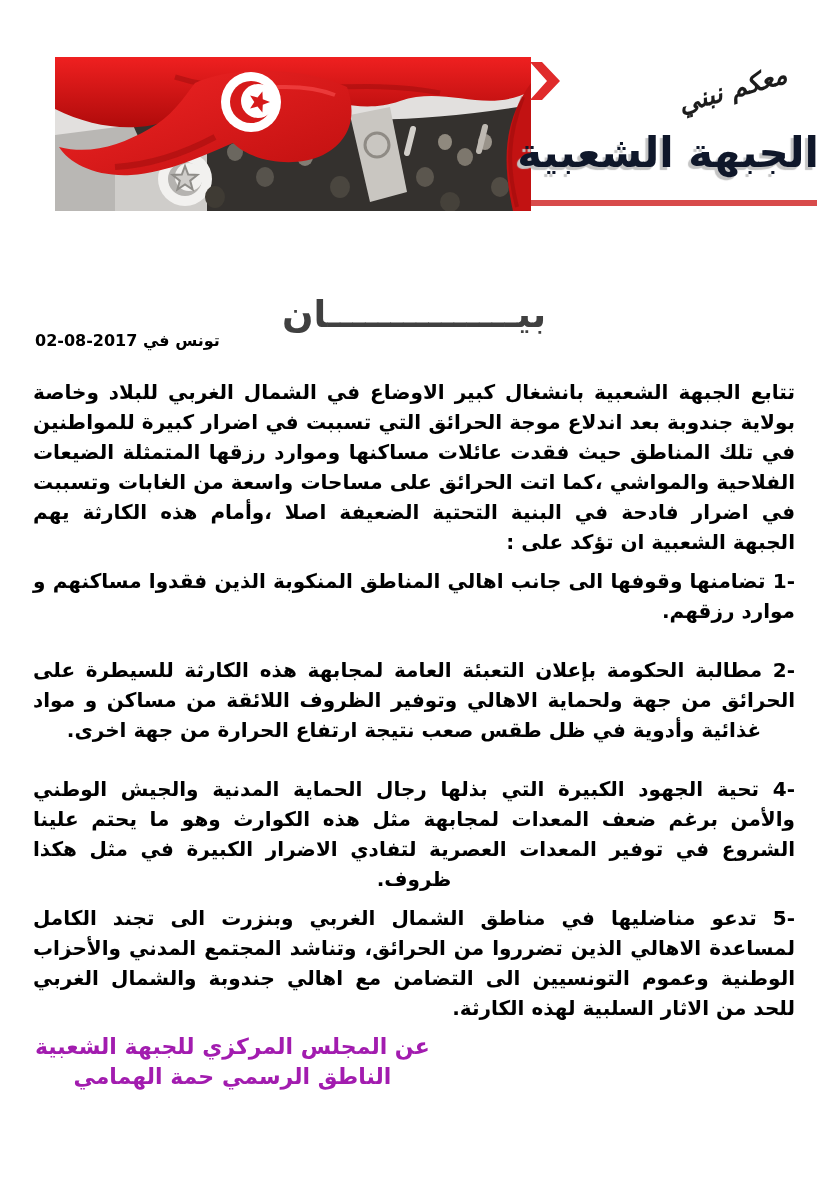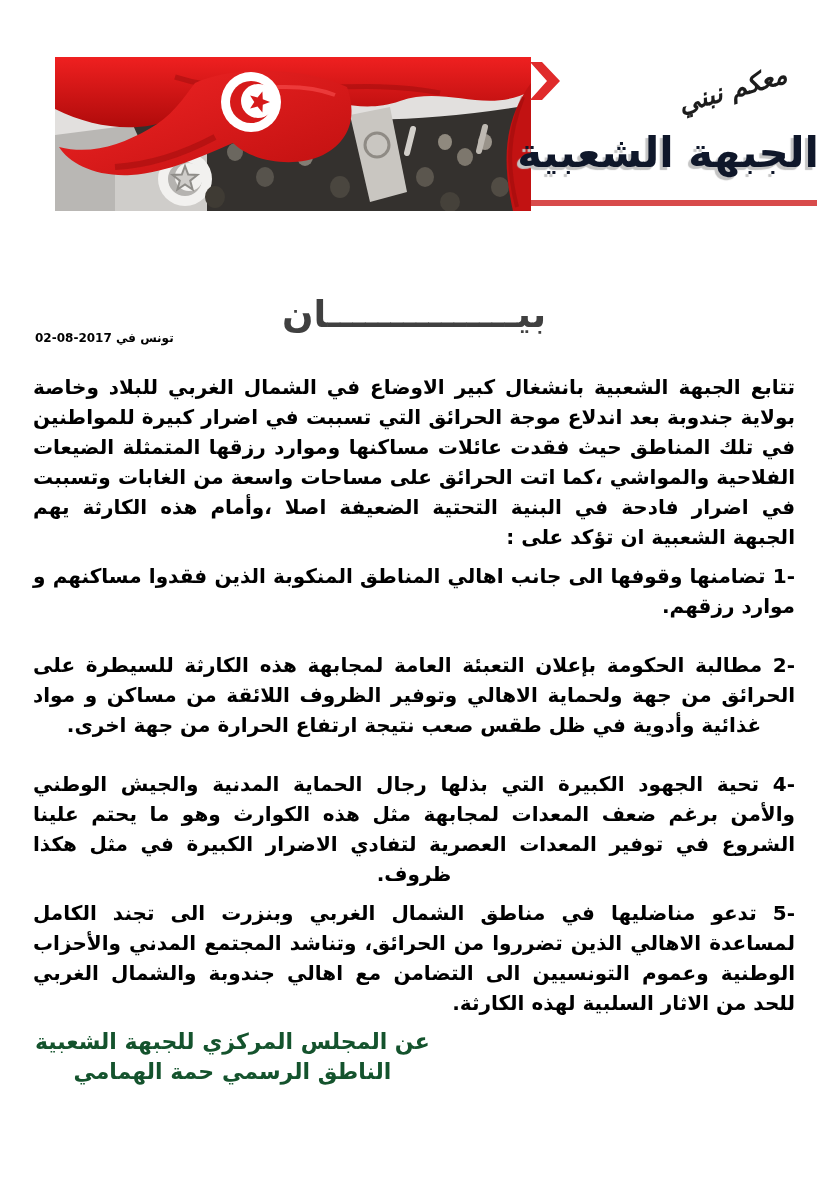--- a/index.html
+++ b/index.html
@@ -41,30 +41,30 @@
   .content {
     position: absolute; top: 290px; left: 33px; right: 27px;
     direction: rtl; color: #000000; font-weight: bold;
   }
   .doc-title {
     margin: 4px; text-align: center;
     color: #404040; font-size: 37px; font-weight: bold; line-height: 1.15;
   }
   .dateline {
     direction: rtl; text-align: left;
-    font-size: 12px; margin: -10px 0 0 2px;
+    font-size: 16px; margin: -10px 0 0 2px;
   }
   .par {
     font-size: 20px; line-height: 30px;
     text-align: justify; margin: 0 0 9px;
   }
   .intro { margin-top: 27px; }
   .center-last { text-align-last: center; margin-top: 29px; }
   .signature {
-    color: #14532d; font-size: 22px; line-height: 30px;
+    color: #a21caf; font-size: 22px; line-height: 30px;
     width: fit-content; max-width: 420px;
     margin: 3px auto 0 2px; 
     text-align: center; white-space: nowrap;
   }
 </style>
 </head>
 <body>
 
 <div class="page">
 

